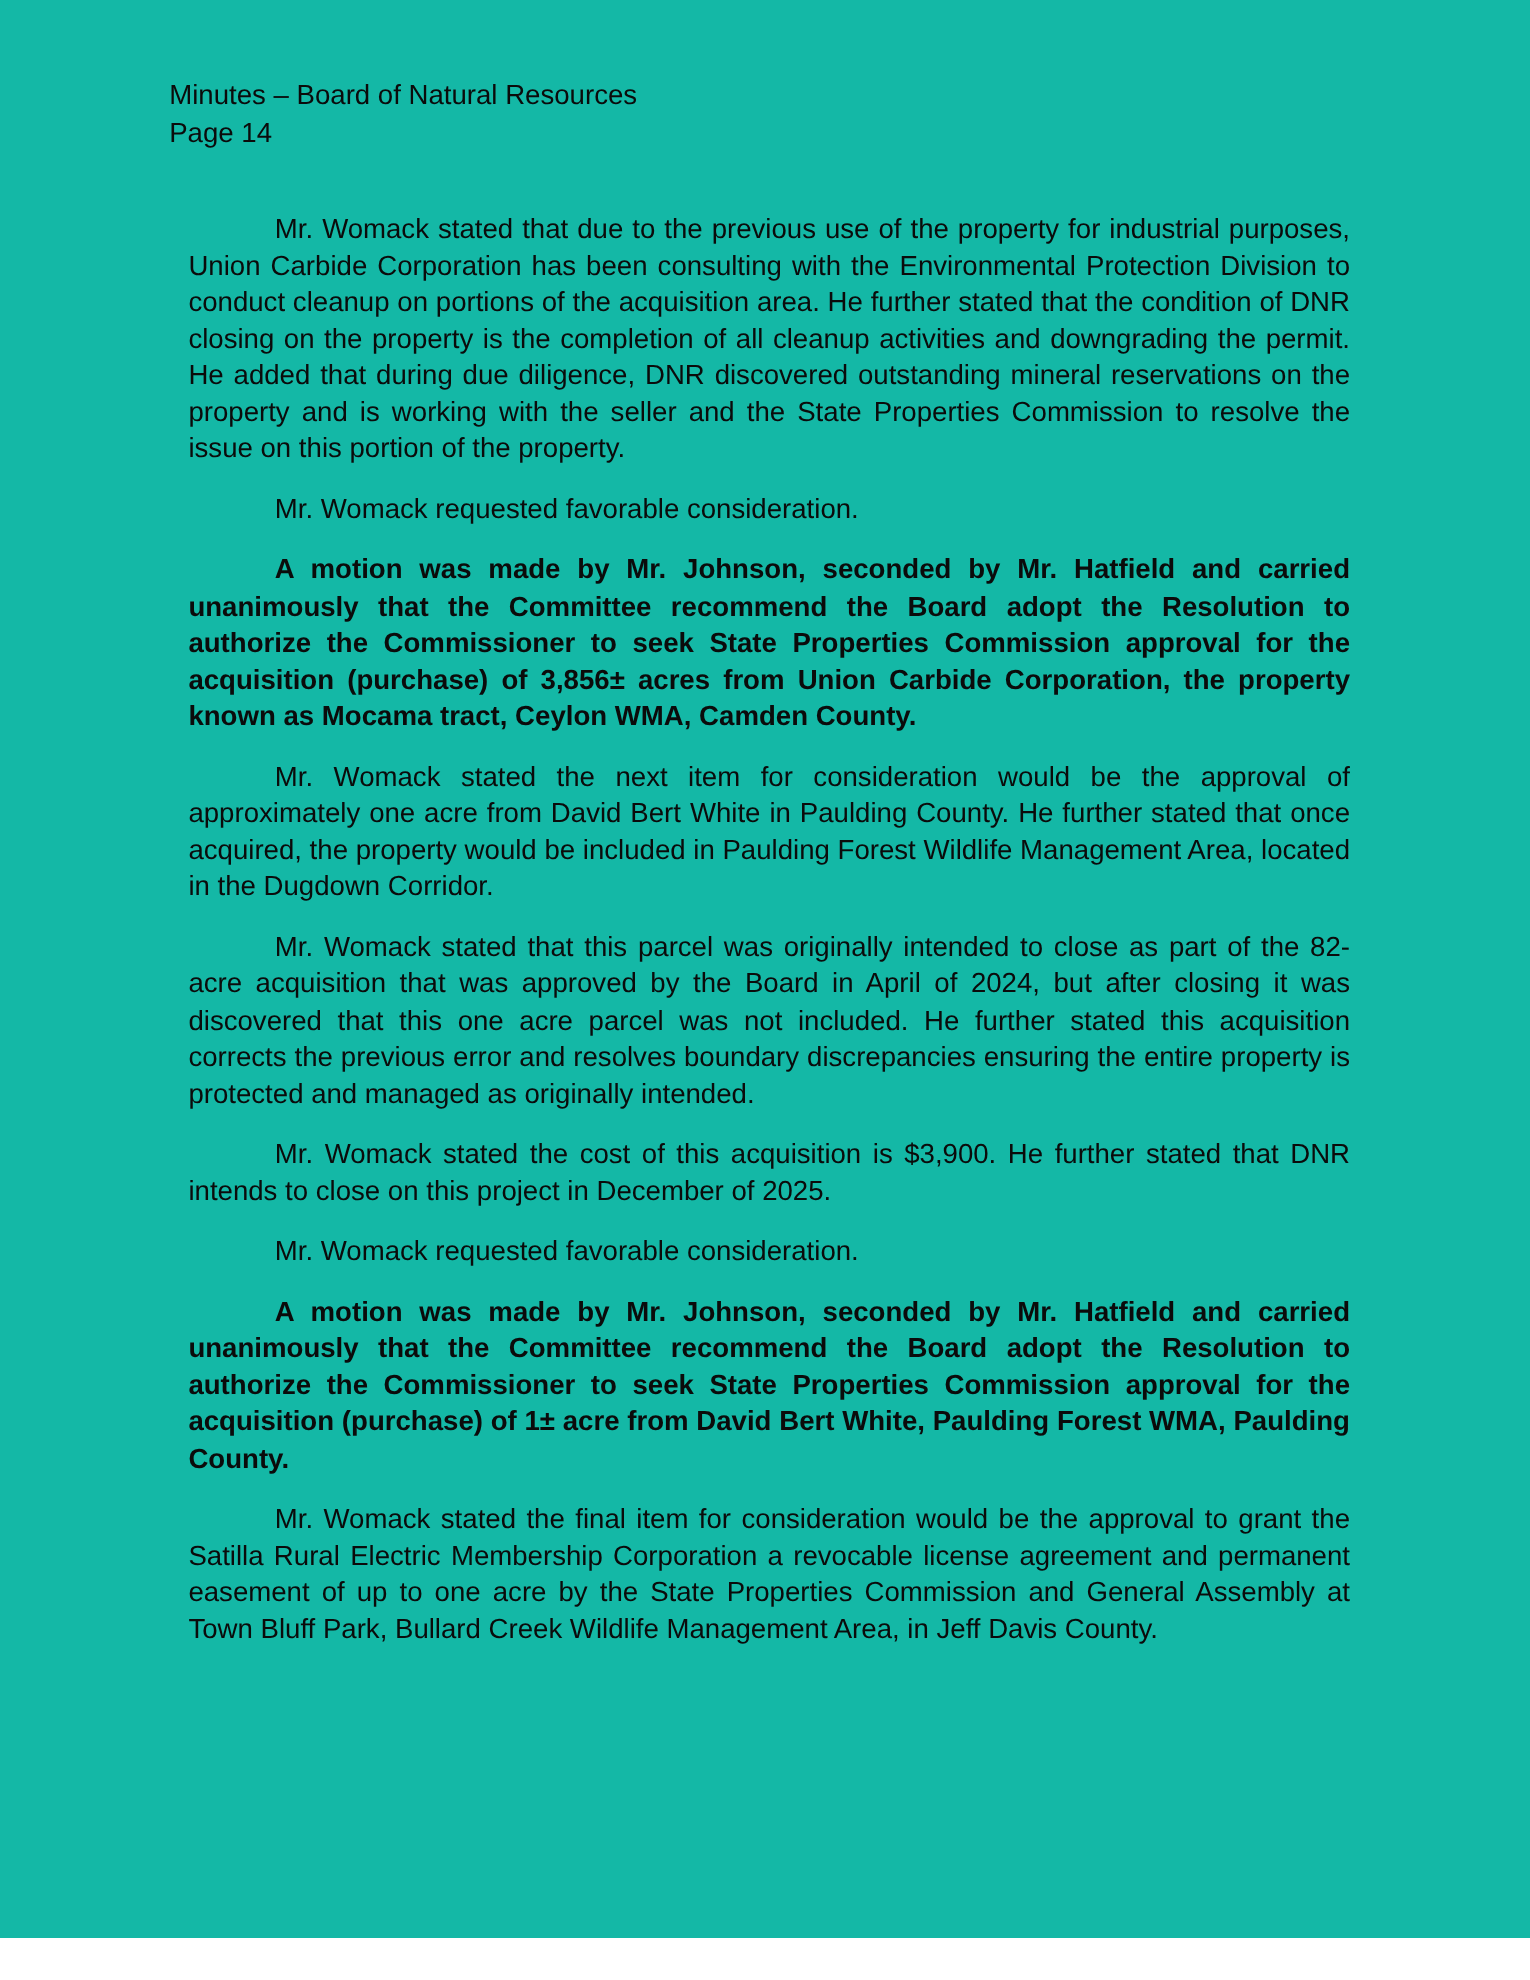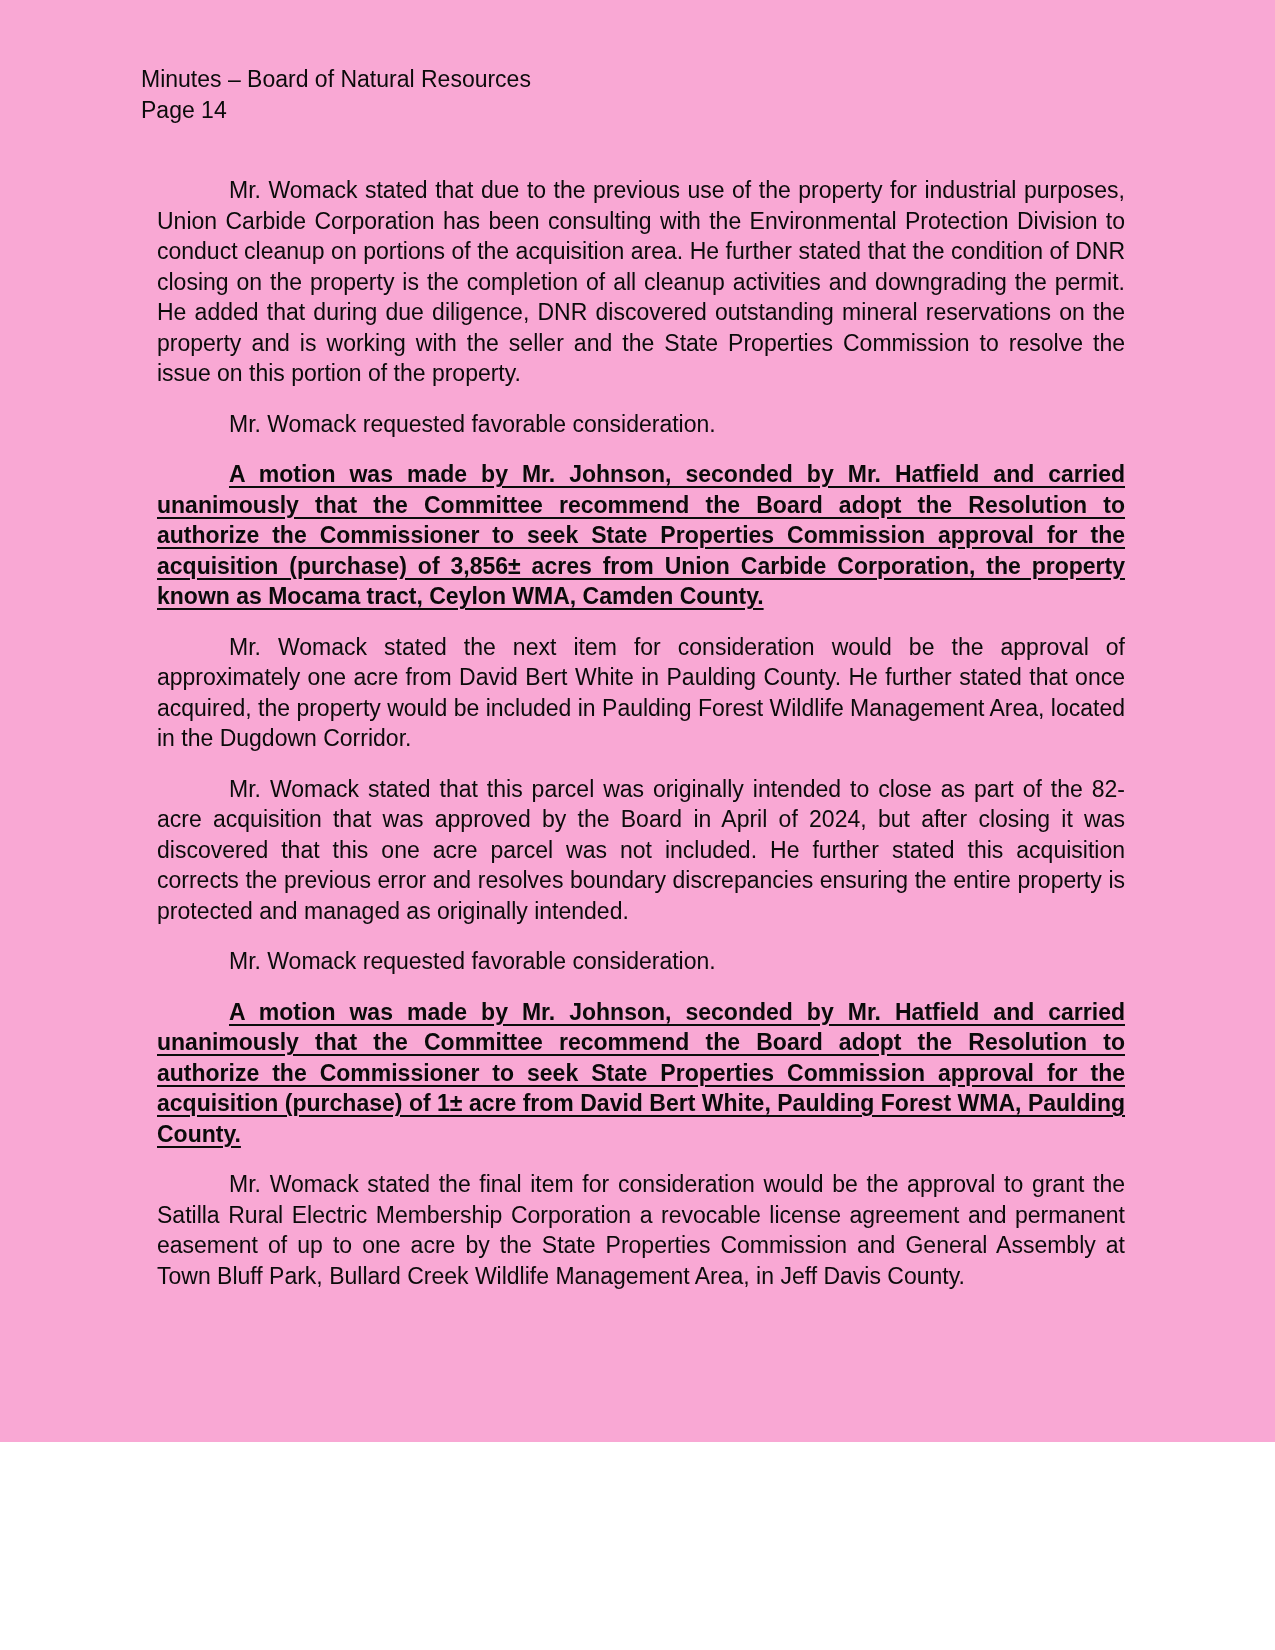--- a/index.html
+++ b/index.html
@@ -3,45 +3,44 @@
 <meta charset="utf-8">
 <style>
   html, body {
     margin: 0;
     padding: 0;
     background: #ffffff;
   }
   .page {
     position: relative;
     width: 1275px;
-    height: 1442px;
+    height: 1615px;
     margin: 0 auto;
     box-sizing: border-box;
-    background: #f9a8d4;
+    background: #14b8a6;
     color: #0b0b0b;
     font-family: "Liberation Sans", sans-serif;
     font-size: 23px;
     line-height: 30.5px;
     padding: 64px 150px 13px 141px;
     overflow: hidden;
   }
   .doc-header {
     margin: 0 0 50px 0;
   }
   .doc-header div {
     white-space: nowrap;
   }
   .doc-body p {
     margin: 0 0 20px 16px;
     text-align: justify;
     text-indent: 72px;
   }
   .doc-body p.motion {
     font-weight: bold;
-    text-decoration: underline;
     text-decoration-thickness: 2px;
     text-underline-offset: 4px;
   }
 </style>
 </head>
 <body>
 
 <div class="page">
 
   <header class="doc-header">
@@ -53,20 +52,21 @@
     <p>Mr. Womack stated that due to the previous use of the property for industrial purposes, Union Carbide Corporation has been consulting with the Environmental Protection Division to conduct cleanup on portions of the acquisition area. He further stated that the condition of DNR closing on the property is the completion of all cleanup activities and downgrading the permit. He added that during due diligence, DNR discovered outstanding mineral reservations on the property and is working with the seller and the State Properties Commission to resolve the issue on this portion of the property.</p>
 
     <p>Mr. Womack requested favorable consideration.</p>
 
     <p class="motion">A motion was made by Mr. Johnson, seconded by Mr. Hatfield and carried unanimously that the Committee recommend the Board adopt the Resolution to authorize the Commissioner to seek State Properties Commission approval for the acquisition (purchase) of 3,856± acres from Union Carbide Corporation, the property known as Mocama tract, Ceylon WMA, Camden County.</p>
 
     <p>Mr. Womack stated the next item for consideration would be the approval of approximately one acre from David Bert White in Paulding County. He further stated that once acquired, the property would be included in Paulding Forest Wildlife Management Area, located in the Dugdown Corridor.</p>
 
     <p>Mr. Womack stated that this parcel was originally intended to close as part of the 82-acre acquisition that was approved by the Board in April of 2024, but after closing it was discovered that this one acre parcel was not included. He further stated this acquisition corrects the previous error and resolves boundary discrepancies ensuring the entire property is protected and managed as originally intended.</p>
 
+    <p>Mr. Womack stated the cost of this acquisition is $3,900. He further stated that DNR intends to close on this project in December of 2025.</p>
 
     <p>Mr. Womack requested favorable consideration.</p>
 
     <p class="motion">A motion was made by Mr. Johnson, seconded by Mr. Hatfield and carried unanimously that the Committee recommend the Board adopt the Resolution to authorize the Commissioner to seek State Properties Commission approval for the acquisition (purchase) of 1± acre from David Bert White, Paulding Forest WMA, Paulding County.</p>
 
     <p>Mr. Womack stated the final item for consideration would be the approval to grant the Satilla Rural Electric Membership Corporation a revocable license agreement and permanent easement of up to one acre by the State Properties Commission and General Assembly at Town Bluff Park, Bullard Creek Wildlife Management Area, in Jeff Davis County.</p>
   </main>
 
 </div>
 

